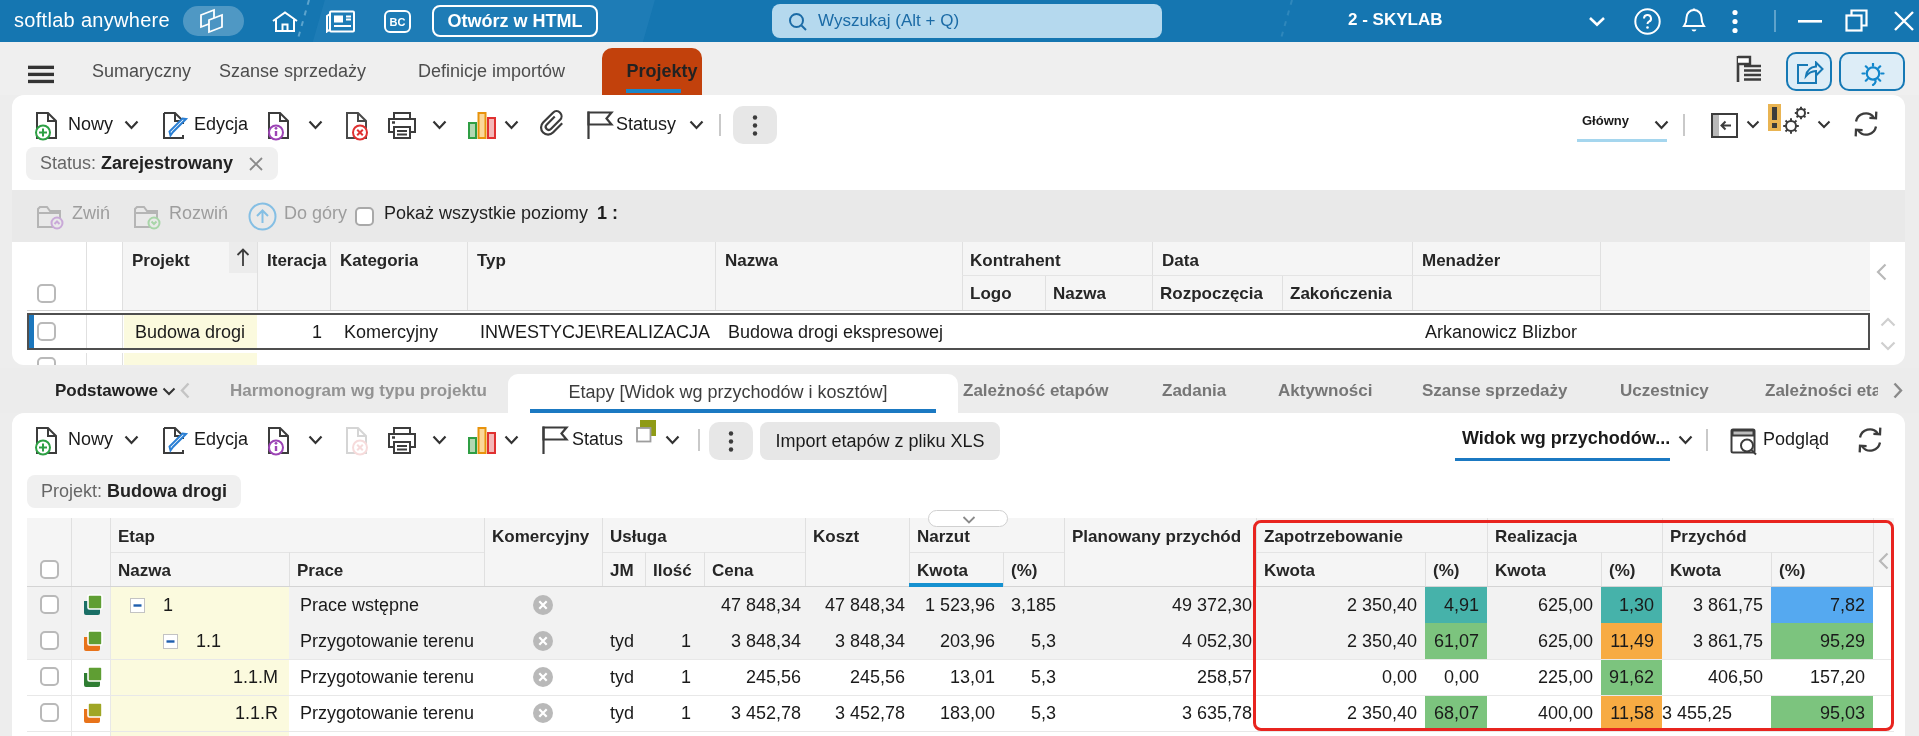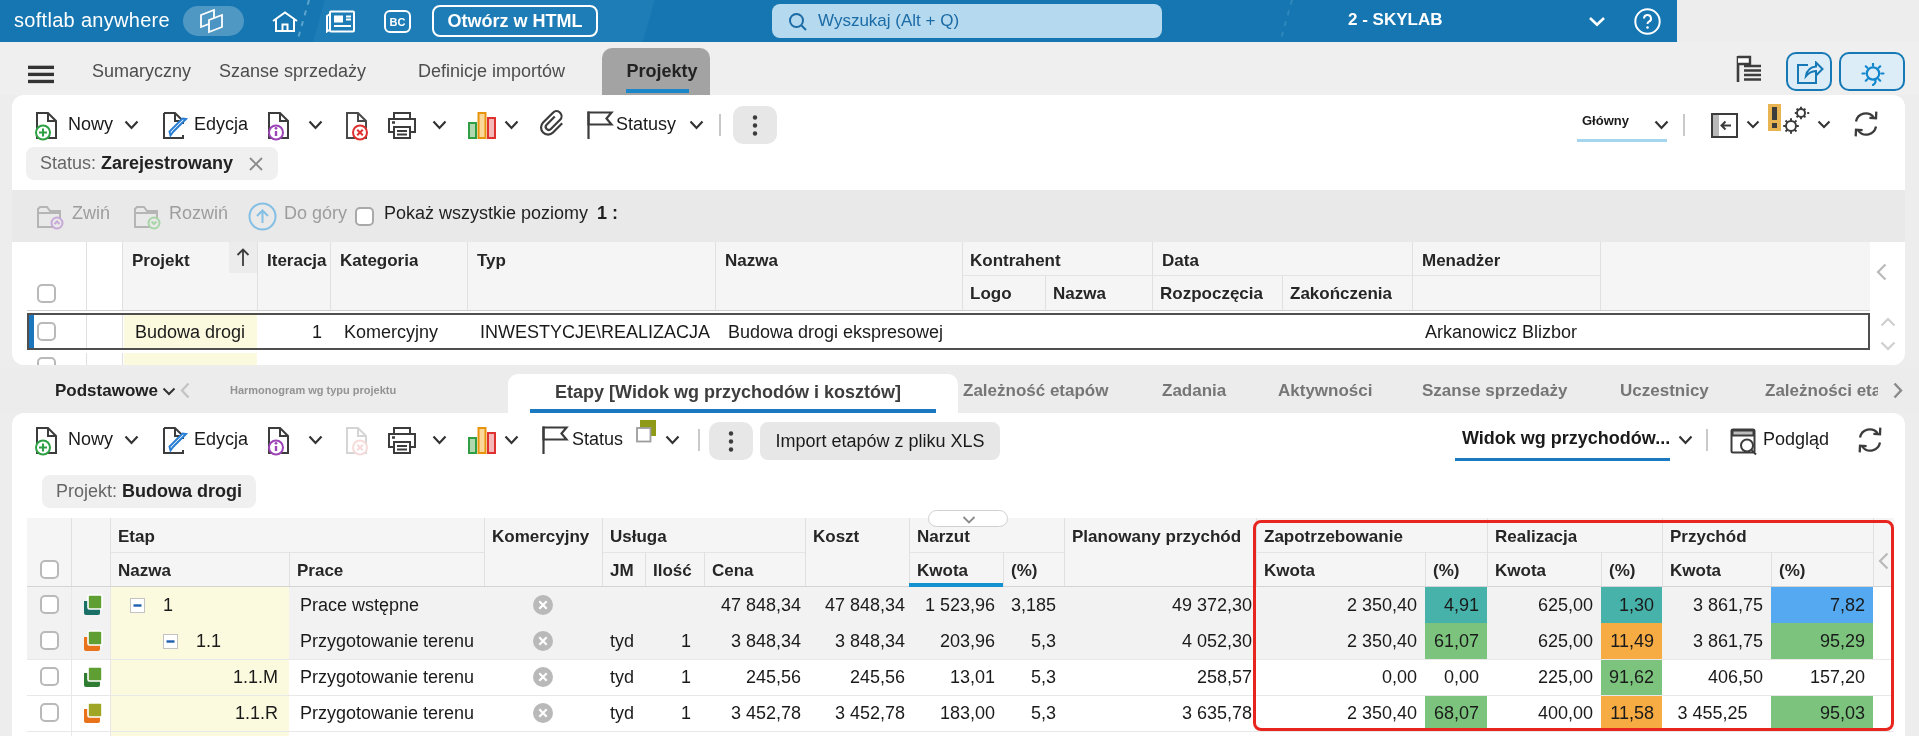--- a/index.html
+++ b/index.html
@@ -1,31 +1,31 @@
 <!DOCTYPE html>
 <html><head>
 <meta charset="utf-8">
 <style>
   * { margin:0; padding:0; box-sizing:border-box; }
   html,body { width:1919px; height:736px; overflow:hidden; }
   body { background:#ededed; font-family:"Liberation Sans", sans-serif; color:#1f1f1f; position:relative; }
   .abs { position:absolute; }
   svg { display:block; }
   
-  .titlebar { position:absolute; left:0; top:0; width:1677px; height:42px; background:#1576b1; overflow:hidden; }
+  .titlebar { position:absolute; left:0; top:0; width:1919px; height:42px; background:#1576b1; overflow:hidden; }
   .tb-logo { position:absolute; left:14px; top:9px; font-size:20px; color:#fff; letter-spacing:.3px; }
   .tb-pill { position:absolute; left:183px; top:6px; width:61px; height:30px; border-radius:15px; background:rgba(255,255,255,.25); }
   .tb-btn { position:absolute; left:432px; top:5px; width:166px; height:32px; border:2px solid #fff; border-radius:8px; color:#fff; font-size:18px; font-weight:bold; text-align:center; line-height:28px; }
   .tb-search { position:absolute; left:772px; top:4px; width:390px; height:34px; border-radius:8px; background:#b5d9ee; color:#1b6ba6; font-size:17px; line-height:34px; }
   .tb-user { position:absolute; left:1348px; top:10px; color:#fff; font-size:17px; font-weight:bold; }
   .tb-sep { position:absolute; left:1774px; top:10px; width:2px; height:22px; background:#5ea2cb; }
   
   .tabrow1 { position:absolute; left:0; top:42px; width:1919px; height:53px; background:#efefef; }
   .mtab { position:absolute; top:0; height:53px; line-height:59px; font-size:18px; color:#4d4d4d; }
-  .mtab-active { position:absolute; left:602px; top:6px; width:108px; height:47px; background:#a3a3a3; border-radius:10px 10px 0 0;padding-left:30px; }
+  .mtab-active { position:absolute; left:602px; top:6px; width:100px; height:47px; background:#c2410c; border-radius:10px 10px 0 0;padding-left:30px; }
   .mtab-active .t { position:absolute; left:0; width:120px; text-align:center; top:0; height:47px; line-height:46px; font-size:18px; font-weight:bold; color:#222; }
   .mtab-active .u { position:absolute; left:24px; right:21px; bottom:2px; height:4px; background:#1b86c8; }
   .iconbtn { position:absolute; top:10px; width:46px; height:39px; border:2px solid #1679b5; border-radius:10px; background:#ddedf7; }
   
   .panel1 { position:absolute; left:12px; top:95px; width:1893px; height:270px; background:#fff; border-radius:12px; overflow:hidden; }
   .tabrow2 { position:absolute; left:0; top:368px; width:1919px; height:45px; background:#ececec; }
   .panel2 { position:absolute; left:12px; top:413px; width:1893px; height:323px; background:#fff; border-radius:12px 12px 0 0; overflow:hidden; }
   
   .tool { position:absolute; font-size:18px; color:#1a1a1a; white-space:nowrap; }
   .chip { position:absolute; background:#f0f0f0; border-radius:8px; font-size:18px; color:#666; line-height:33px; padding:0 14px; white-space:nowrap; }
@@ -337,23 +337,23 @@
 </div>
 
 <div class="tabrow2">
   <div class="abs" style="left:55px;top:0;height:45px;line-height:45px;font-size:17px;font-weight:bold;color:#222">Podstawowe</div>
   <svg class="abs" style="left:162px;top:19px" width="14" height="9" viewBox="0 0 14 9" fill="none" stroke="#333" stroke-width="2">
       <path d="M1.5 1.5 L7 7 L12.5 1.5"></path>
     </svg>
   <svg class="abs" style="left:180px;top:14px" width="10" height="17" viewBox="0 0 10 17" fill="none" stroke="#c4c4c4" stroke-width="2.4">
       <path d="M8.5 1.5 L2 8.5 L8.5 15.5"></path>
     </svg>
-  <div class="abs" style="left:230px;top:0;height:45px;line-height:45px;font-size:11px;font-weight:bold;color:#939393">Harmonogram wg typu projektu</div>
+  <div class="abs" style="left:230px;top:0;height:45px;line-height:45px;font-size:17px;font-weight:bold;color:#939393">Harmonogram wg typu projektu</div>
   <div class="abs" style="left:508px;top:6px;width:450px;height:39px;background:#fff;border-radius:10px 10px 0 0">
-    <div class="abs" style="left:0;width:440px;text-align:center;height:39px;line-height:37px;font-size:18px;font-weight:bold;color:#3d3d3d">Etapy [Widok wg przychodów i kosztów]</div>
+    <div class="abs" style="left:0;width:440px;text-align:center;height:39px;line-height:37px;font-size:18px;font-weight:normal;color:#3d3d3d">Etapy [Widok wg przychodów i kosztów]</div>
     <div class="abs" style="left:22px;right:22px;bottom:0;height:4px;background:#1b79c2"></div>
   </div>
   <div class="abs" style="left:963px;top:0;height:45px;line-height:45px;font-size:17px;font-weight:bold;color:#767676">Zależność etapów</div>
   <div class="abs" style="left:1162px;top:0;height:45px;line-height:45px;font-size:17px;font-weight:bold;color:#767676">Zadania</div>
   <div class="abs" style="left:1278px;top:0;height:45px;line-height:45px;font-size:17px;font-weight:bold;color:#767676">Aktywności</div>
   <div class="abs" style="left:1422px;top:0;height:45px;line-height:45px;font-size:17px;font-weight:bold;color:#767676">Szanse sprzedaży</div>
   <div class="abs" style="left:1620px;top:0;height:45px;line-height:45px;font-size:17px;font-weight:bold;color:#767676">Uczestnicy</div>
   <div class="abs" style="left:1765px;top:0;width:113px;height:45px;line-height:45px;font-size:17px;font-weight:bold;color:#767676;overflow:hidden;white-space:nowrap">Zależności eta</div>
   <svg class="abs" style="left:1893px;top:14px" width="10" height="17" viewBox="0 0 10 17" fill="none" stroke="#8a8a8a" stroke-width="2.4">
       <path d="M1.5 1.5 L8 8.5 L1.5 15.5"></path>
@@ -442,21 +442,21 @@
     <path d="M21.5 23 L26 27.5"></path>
   </svg>
   <div class="tool" style="left:1751px;top:16px">Podgląd</div>
   <svg class="abs" style="left:1843px;top:12px" width="30" height="30" viewBox="0 0 30 30" fill="none" stroke="#3c3c3c" stroke-width="2.3">
     <path d="M5 12.5 a10 10 0 0 1 17.6 -4.4"></path>
     <path d="M25.3 2.6 l-0.3 6.6 -6.6 -0.3"></path>
     <path d="M25 17.5 a10 10 0 0 1 -17.6 4.4"></path>
     <path d="M4.7 27.4 l0.3 -6.6 6.6 0.3"></path>
   </svg>
 
-  <div class="chip" style="left:30px;top:62px;height:33px">Projekt: <b>Budowa drogi</b></div>
+  <div class="chip" style="left:15px;top:62px;height:33px">Projekt: <b>Budowa drogi</b></div>
 </div>
 
 <div class="abs" style="left:12px;top:413px;width:1893px;height:323px;overflow:hidden">
 <div class="abs" style="left:15px;top:105px;width:1867px;height:69px;background:#f5f5f5"></div>
 <div class="hline" style="left:98px;top:139px;width:374px"></div>
 <div class="hline" style="left:590px;top:139px;width:203px"></div>
 <div class="hline" style="left:897px;top:139px;width:155px"></div>
 <div class="hline" style="left:1244px;top:139px;width:617px"></div>
 <div class="vline" style="left:59px;top:105px;height:69px"></div>
 <div class="vline" style="left:98px;top:105px;height:69px"></div>
@@ -613,21 +613,21 @@
 <div class="dcell" style="left:991px;top:290px;width:53px;text-align:right">5,3</div>
 <div class="dcell" style="left:1052px;top:290px;width:188px;text-align:right">3 635,78</div>
 <div class="dcell" style="left:1244px;top:290px;width:161px;text-align:right">2 350,40</div>
 <div class="abs" style="left:1413px;top:282px;width:62px;height:36px;background:#7cc47e"></div>
 <div class="dcell" style="left:1413px;top:290px;width:54px;text-align:right">68,07</div>
 <div class="abs" style="left:1589px;top:282px;width:61px;height:36px;background:#f7ab43"></div>
 <div class="dcell" style="left:1589px;top:290px;width:53px;text-align:right">11,58</div>
 <div class="abs" style="left:1759px;top:282px;width:102px;height:36px;background:#7cc47e"></div>
 <div class="dcell" style="left:1759px;top:290px;width:94px;text-align:right">95,03</div>
 <div class="dcell" style="left:1475px;top:290px;width:106px;text-align:right">400,00</div>
-<div class="dcell" style="left:1650px;top:290px;width:101px;text-align:center">3 455,25</div>
+<div class="dcell" style="left:1650px;top:290px;width:101px;text-align:left">3 455,25</div>
 <div class="hline" style="left:15px;top:246px;width:1867px;background:#e8e8e8"></div>
 <div class="hline" style="left:15px;top:282px;width:1867px;background:#e8e8e8"></div>
 <div class="hline" style="left:15px;top:318px;width:1867px;background:#e8e8e8"></div>
 <div class="abs yellow" style="left:98px;top:319px;width:179px;height:4px"></div>
 <div class="vline" style="left:59px;top:174px;height:149px;background:#e8e8e8"></div>
 <div class="vline" style="left:98px;top:174px;height:149px;background:#e8e8e8"></div>
 <div class="abs" style="left:916px;top:97px;width:80px;height:17px;background:#fff;border:1px solid #d0d0d0;border-radius:9px">
   <svg class="abs" style="left:33px;top:5px" width="14" height="8" viewBox="0 0 14 8" fill="none" stroke="#8a8a8a" stroke-width="1.8">
         <path d="M1.5 1 L7 6.5 L12.5 1"></path>
       </svg>

